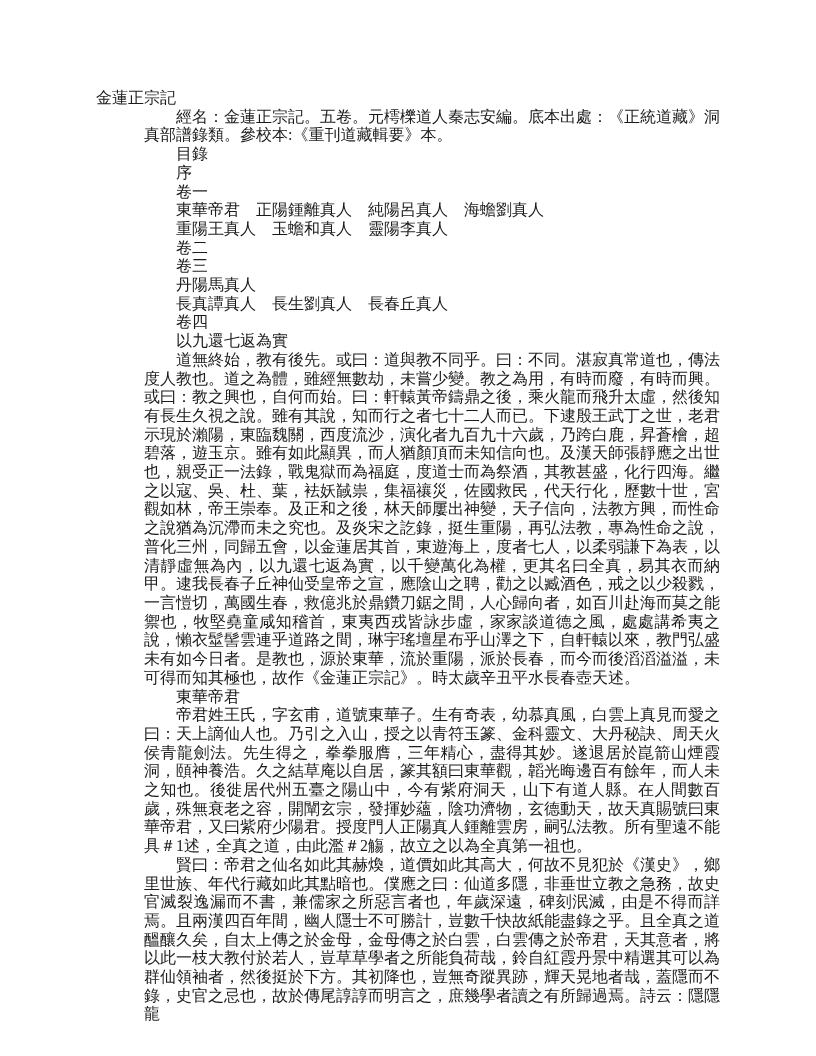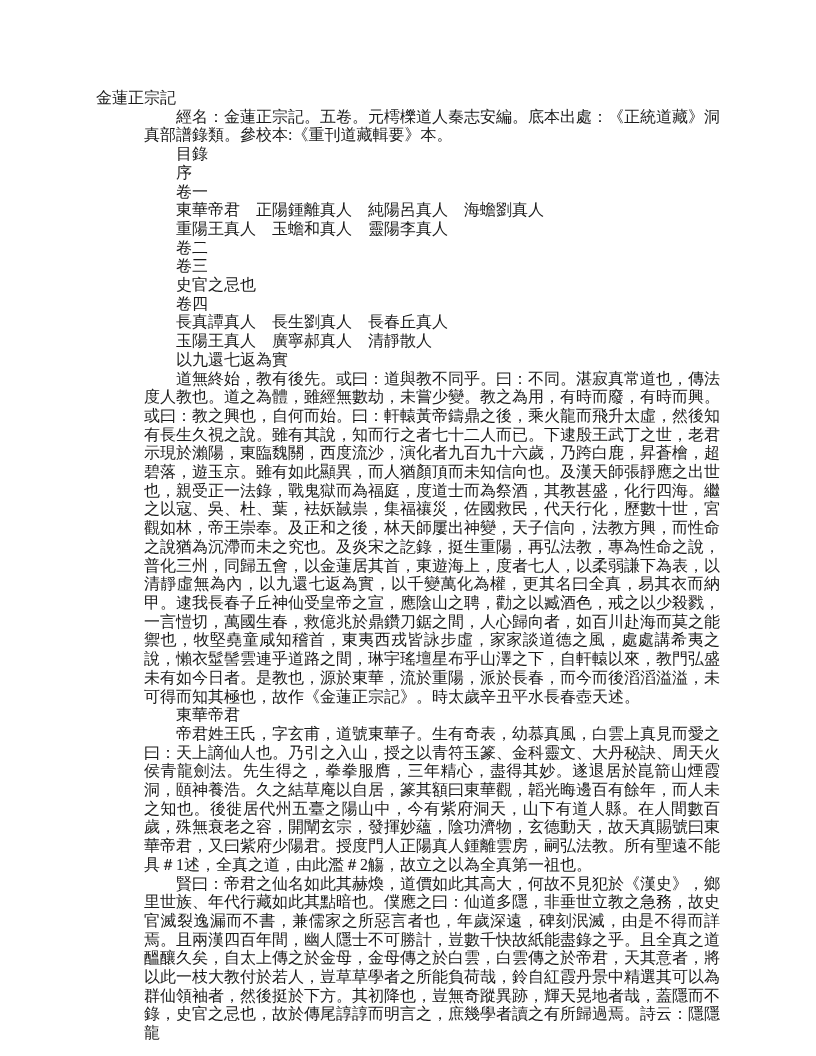--- a/index.html
+++ b/index.html
@@ -44,22 +44,21 @@
 <div class="page">
   <p class="line">金蓮正宗記</p>
   <p class="line indent">經名：金蓮正宗記。五卷。元樗櫟道人秦志安編。底本出處：《正統道藏》洞真部譜錄類。參校本:《重刊道藏輯要》本。</p>
   <p class="line indent">目錄</p>
   <p class="line indent">序</p>
   <p class="line indent">卷一</p>
   <p class="line indent">東華帝君　正陽鍾離真人　純陽呂真人　海蟾劉真人</p>
   <p class="line indent">重陽王真人　玉蟾和真人　靈陽李真人</p>
   <p class="line indent">卷二</p>
   <p class="line indent">卷三</p>
-  <p class="line indent">史官之忌也</p>
+  <p class="line indent">丹陽馬真人</p>
+  <p class="line indent">長真譚真人　長生劉真人　長春丘真人</p>
   <p class="line indent">卷四</p>
-  <p class="line indent">長真譚真人　長生劉真人　長春丘真人</p>
-  <p class="line indent">玉陽王真人　廣寧郝真人　清靜散人</p>
   <p class="line indent">以九還七返為實</p>
   <p class="line indent">道無終始，教有後先。或曰：道與教不同乎。曰：不同。湛寂真常道也，傳法度人教也。道之為體，雖經無數劫，未嘗少變。教之為用，有時而廢，有時而興。或曰：教之興也，自何而始。曰：軒轅黃帝鑄鼎之後，乘火龍而飛升太虛，然後知有長生久視之說。雖有其說，知而行之者七十二人而已。下逮殷王武丁之世，老君示現於瀨陽，東臨魏關，西度流沙，演化者九百九十六歲，乃跨白鹿，昇蒼檜，超碧落，遊玉京。雖有如此顯異，而人猶顏頂而未知信向也。及漢天師張靜應之出世也，親受正一法錄，戰鬼獄而為福庭，度道士而為祭酒，其教甚盛，化行四海。繼之以寇、吳、杜、葉，袪妖馘祟，集福禳災，佐國救民，代天行化，歷數十世，宮觀如林，帝王崇奉。及正和之後，林天師屢出神變，天子信向，法教方興，而性命之說猶為沉滯而未之究也。及炎宋之訖錄，挺生重陽，再弘法教，專為性命之說，普化三州，同歸五會，以金蓮居其首，東遊海上，度者七人，以柔弱謙下為表，以清靜虛無為內，以九還七返為實，以千變萬化為權，更其名曰全真，易其衣而納甲。逮我長春子丘神仙受皇帝之宣，應陰山之聘，勸之以臧酒色，戒之以少殺戮，一言愷切，萬國生春，救億兆於鼎鑽刀鋸之間，人心歸向者，如百川赴海而莫之能禦也，牧堅堯童咸知稽首，東夷西戎皆詠步虛，家家談道德之風，處處講希夷之說，懶衣髽髻雲連乎道路之間，琳宇瑤壇星布乎山澤之下，自軒轅以來，教門弘盛未有如今日者。是教也，源於東華，流於重陽，派於長春，而今而後滔滔溢溢，未可得而知其極也，故作《金蓮正宗記》。時太歲辛丑平水長春壺天述。</p>
   <p class="line indent">東華帝君</p>
   <p class="line indent">帝君姓王氏，字玄甫，道號東華子。生有奇表，幼慕真風，白雲上真見而愛之曰：天上謫仙人也。乃引之入山，授之以青符玉篆、金科靈文、大丹秘訣、周天火侯青龍劍法。先生得之，拳拳服膺，三年精心，盡得其妙。遂退居於崑箭山煙霞洞，頤神養浩。久之結草庵以自居，篆其額曰東華觀，韜光晦邊百有餘年，而人未之知也。後徙居代州五臺之陽山中，今有紫府洞天，山下有道人縣。在人間數百歲，殊無衰老之容，開闡玄宗，發揮妙蘊，陰功濟物，玄德動天，故天真賜號曰東華帝君，又曰紫府少陽君。授度門人正陽真人鍾離雲房，嗣弘法教。所有聖遠不能具＃1述，全真之道，由此濫＃2觴，故立之以為全真第一祖也。</p>
   <p class="line indent">賢曰：帝君之仙名如此其赫煥，道價如此其高大，何故不見犯於《漢史》，鄉里世族、年代行藏如此其點暗也。僕應之曰：仙道多隱，非垂世立教之急務，故史官滅裂逸漏而不書，兼儒家之所惡言者也，年歲深遠，碑刻泯滅，由是不得而詳焉。且兩漢四百年間，幽人隱士不可勝計，豈數千快故紙能盡錄之乎。且全真之道醞釀久矣，自太上傳之於金母，金母傳之於白雲，白雲傳之於帝君，天其意者，將以此一枝大教付於若人，豈草草學者之所能負荷哉，鈴自紅霞丹景中精選其可以為群仙領袖者，然後挺於下方。其初降也，豈無奇蹤異跡，輝天晃地者哉，蓋隱而不錄，史官之忌也，故於傳尾諄諄而明言之，庶幾學者讀之有所歸過焉。詩云：隱隱龍</p>
 </div>
 
 </body></html>

